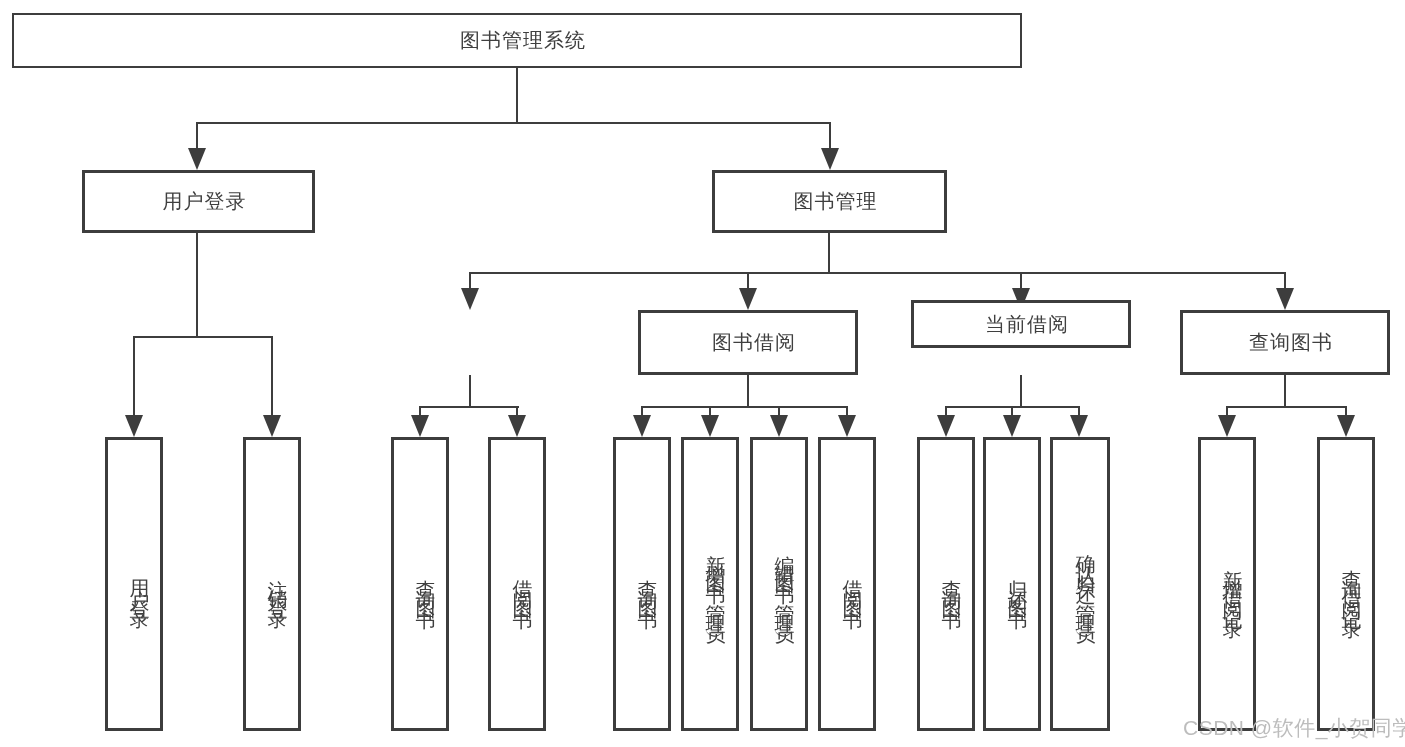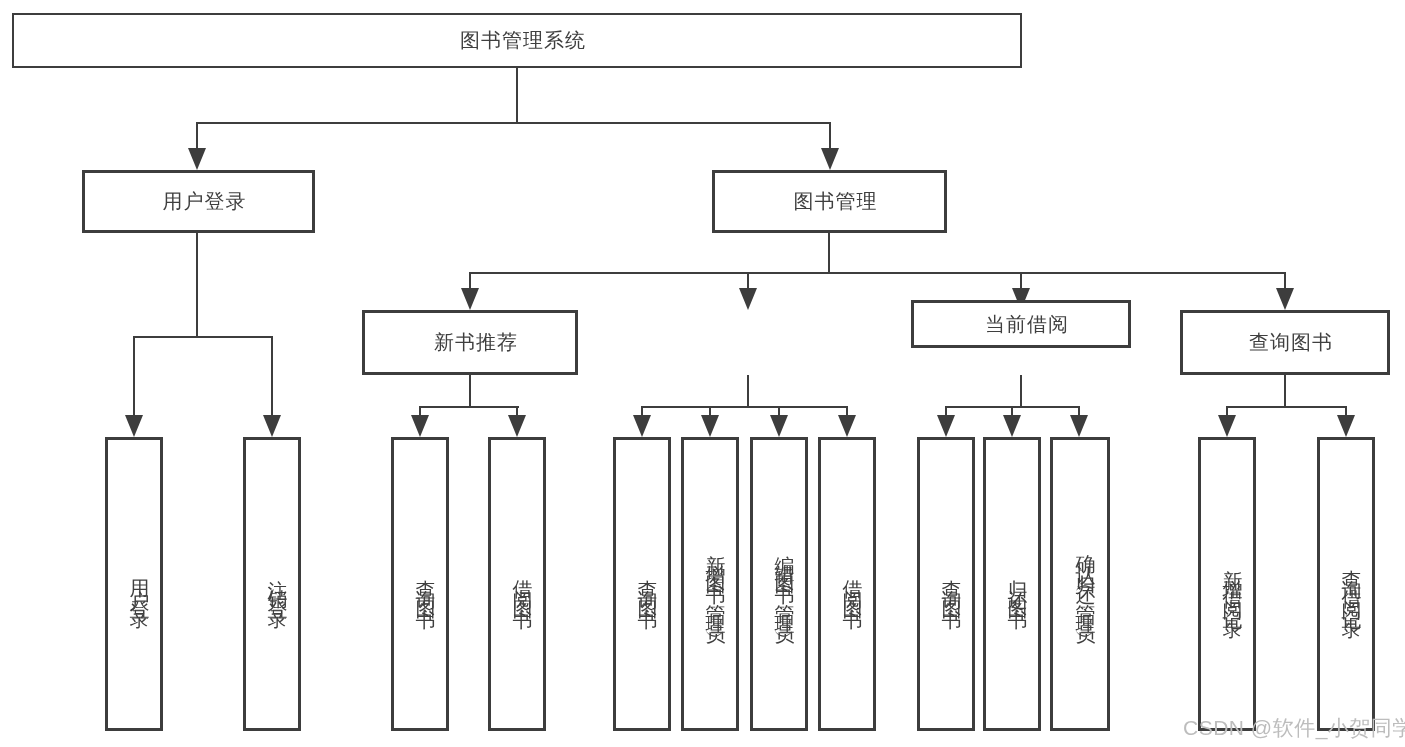--- a/index.html
+++ b/index.html
@@ -85,22 +85,22 @@
   <div class="h" style="left:469px; top:272px; width:817px;"></div>
   <div class="v" style="left:469px;  top:272px; height:18px;"></div>
   <div class="arw" style="left:461px;  top:288px;"></div>
   <div class="v" style="left:747px;  top:272px; height:18px;"></div>
   <div class="arw" style="left:739px;  top:288px;"></div>
   <div class="v" style="left:1020px; top:272px; height:18px;"></div>
   <div class="arw" style="left:1012px; top:288px;"></div>
   <div class="v" style="left:1284px; top:272px; height:18px;"></div>
   <div class="arw" style="left:1276px; top:288px;"></div>
 
-  <div class="box" style="left:362px; top:310px; width:216px; height:65px;">
-    <span>新书推荐</span>
+  <div class="box" style="left:638px; top:310px; width:220px; height:65px;">
+    <span>图书借阅</span>
   </div>
   <div class="box" style="left:911px; top:300px; width:220px; height:48px;">
     <span>当前借阅</span>
   </div>
   <div class="box" style="left:1180px; top:310px; width:210px; height:65px;">
     <span>查询图书</span>
   </div>
 
   <div class="v" style="left:469px; top:375px; height:31px;"></div>
   <div class="h" style="left:419px; top:406px; width:100px;"></div>

